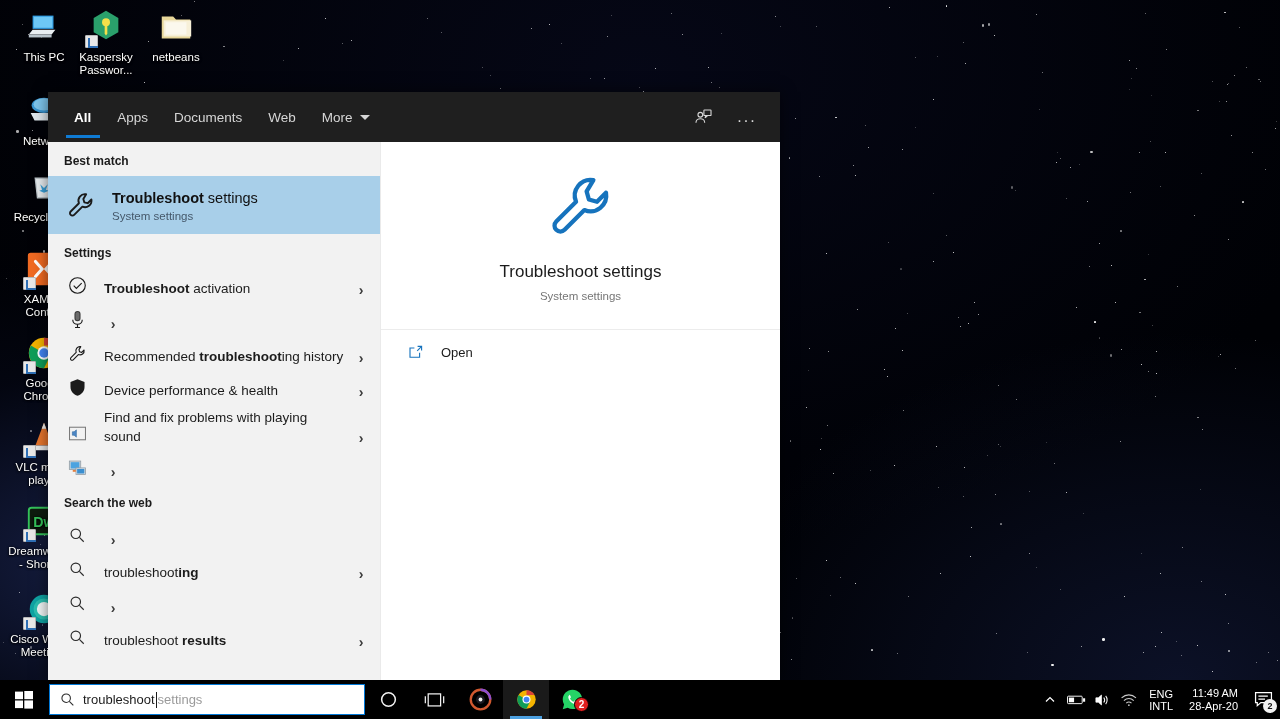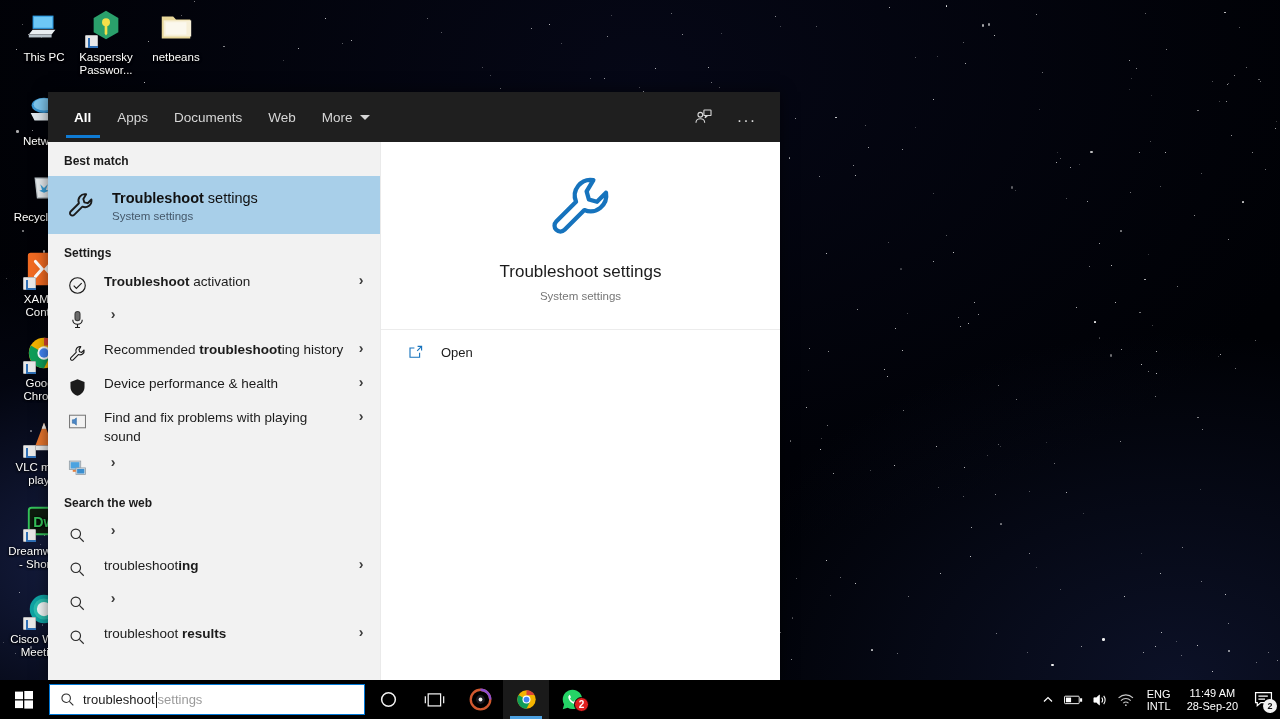--- a/index.html
+++ b/index.html
@@ -127,21 +127,21 @@
     position: relative;
   }
   .section-label {
     font-size: 12px;
     font-weight: bold;
     color: #1b1b1b;
     padding: 12px 0 8px 16px;
   }
   .row {
     display: flex;
-    align-items: flex-start;
+    align-items: flex-end;
     min-height: 34px;
     padding: 4px 10px 4px 16px;
     cursor: default;
     position: relative;
   }
   .row .ricon {
     width: 26px; height: 26px;
     flex: 0 0 26px;
     margin-right: 14px;
     display: flex; align-items: center; justify-content: center;
@@ -281,21 +281,21 @@
     color: #fff;
   }
   #tray-lang {
     padding: 0 8px;
     line-height: 12px;
     text-align: center;
   }
   #tray-clock {
     padding: 0 8px;
     line-height: 13px;
-    text-align: center;
+    text-align: right;
   }
   #tray-notif {
     width: 34px; height: 39px;
     display: flex; align-items: center; justify-content: center;
     position: relative;
   }
   .notif-badge {
     position: absolute;
     right: 3px; bottom: 6px;
     width: 14px; height: 14px;
@@ -1135,21 +1135,21 @@
         <path d="M6.6 10.9c1-.9 1.9-1.3 2.8-1.3.9 0 1.8.4 2.8 1.3"></path>
         <circle cx="9.4" cy="13" r="0.9" fill="#c9c9c9" stroke="none"></circle>
       </svg>
     </div>
     <div id="tray-lang">
       <div>ENG</div>
       <div>INTL</div>
     </div>
     <div id="tray-clock">
       <div>11:49 AM</div>
-      <div>28-Sep-20</div>
+      <div>28-Apr-20</div>
     </div>
     <div id="tray-notif">
       <svg width="19" height="17" viewBox="0 0 20 18" fill="none" stroke="#fff" stroke-width="1.3">
         <path d="M1.6 1.8h16.8v10.4H7.2L3.4 15.6v-3.4H1.6z"></path>
         <path d="M4.6 5.4h10M4.6 8.6h7"></path>
       </svg>
       <span class="notif-badge">2</span>
     </div>
   </div>
 </div>

